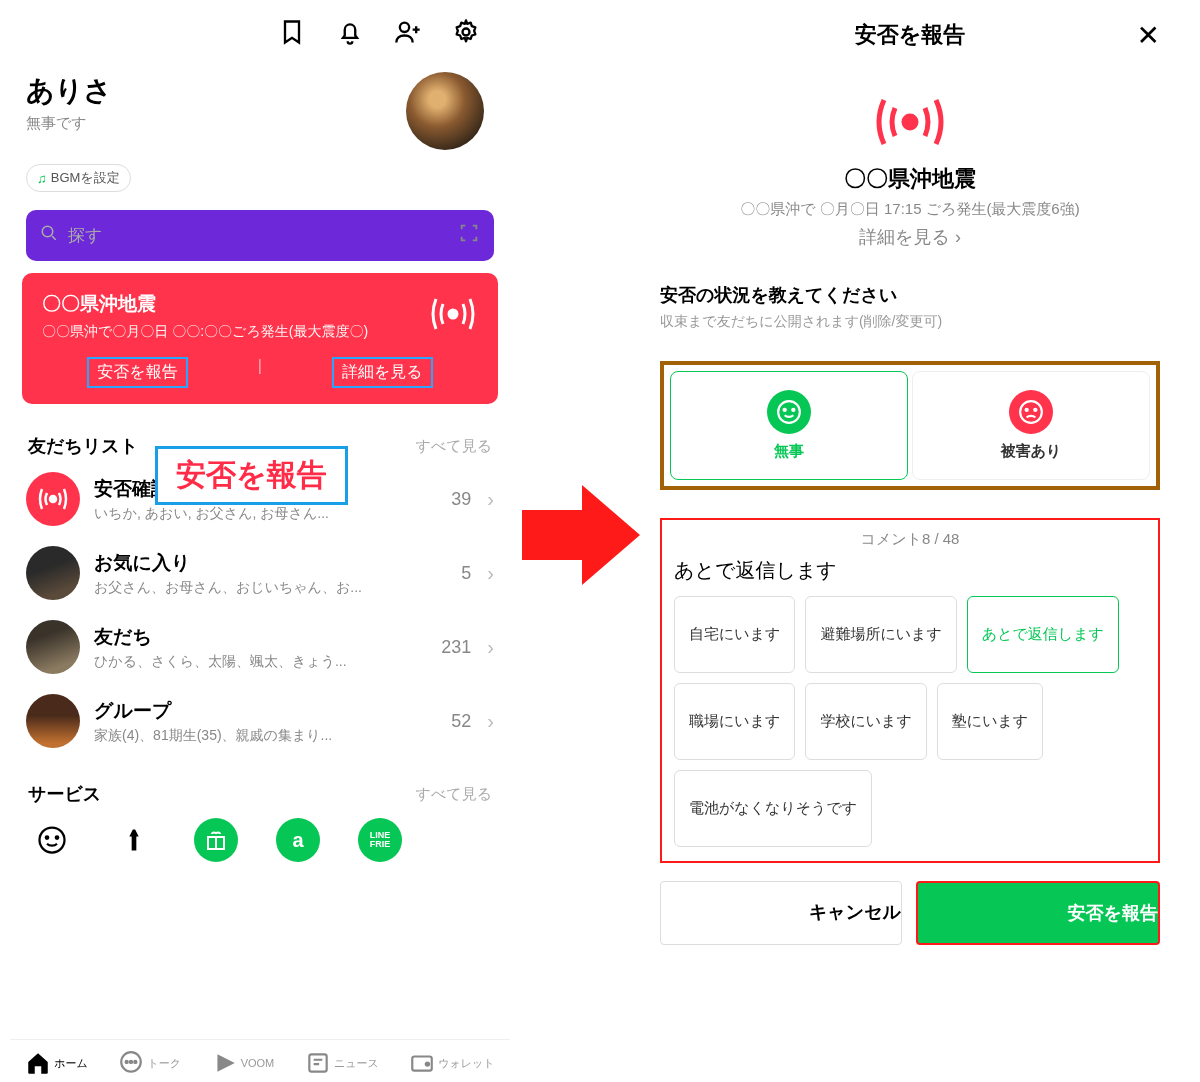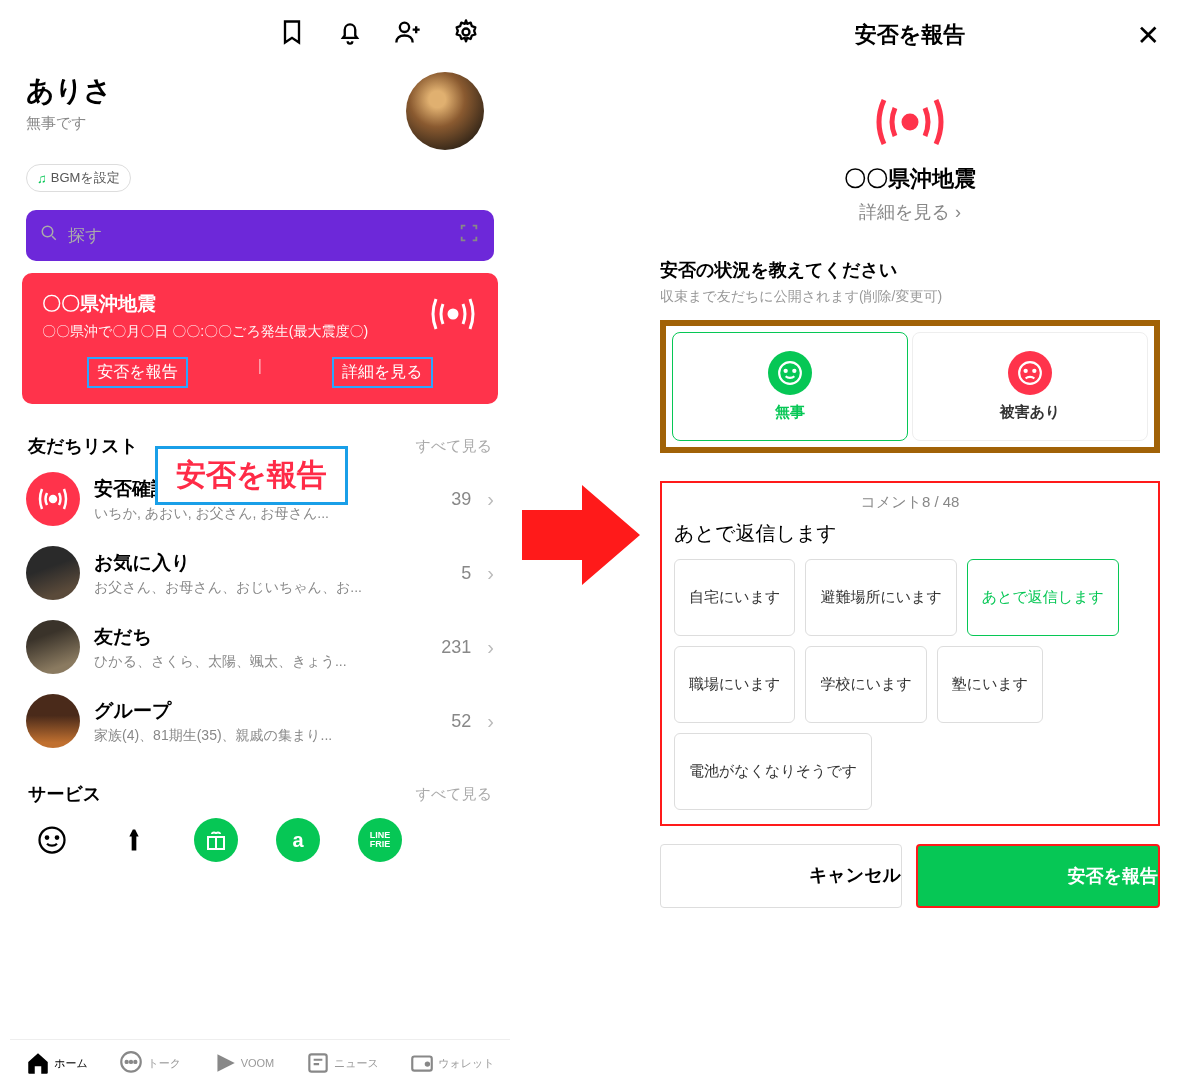--- a/index.html
+++ b/index.html
@@ -69,21 +69,21 @@
 .modal-close{position:absolute;right:20px;font-size:28px;font-weight:300}
 .signal-red{display:flex;justify-content:center;margin:20px 0 10px}
 .signal-red svg{width:80px;height:64px}
 .quake-title{text-align:center;font-size:22px;font-weight:700;margin:6px 0}
 .quake-sub{text-align:center;font-size:15px;color:#888;margin-top:6px}
 .quake-detail{text-align:center;font-size:18px;color:#888;margin-top:6px}
 
 .status-section{padding:34px 20px 0}
 .status-head{font-size:18px;font-weight:700}
 .status-sub{font-size:14px;color:#999;margin-top:6px}
-.status-options{display:flex;gap:0;margin-top:14px;border:6px solid #a16207;padding:4px}
+.status-options{display:flex;gap:0;margin-top:30px;border:4px solid #a16207;padding:4px}
 .opt{flex:1;display:flex;flex-direction:column;align-items:center;gap:8px;padding:18px 0;border:1px solid #eee;border-radius:8px;margin:2px}
 .opt.safe{border:1.5px solid #06c755}
 .opt .face{width:44px;height:44px;border-radius:50%;display:flex;align-items:center;justify-content:center;font-size:24px;color:#fff}
 .opt.safe .face{background:#06c755}
 .opt.danger .face{background:#ff334b}
 .opt-label{font-size:15px;font-weight:600}
 .opt.safe .opt-label{color:#06c755}
 .opt.danger .opt-label{color:#333}
 
 .comment-box{margin:28px 20px 0;border:2px solid #ff1a1a;padding:10px 12px 14px}
@@ -260,20 +260,21 @@
     <div class="signal-red">
         <svg viewBox="0 0 80 64" fill="none" stroke="#ff334b" stroke-width="5">
           <path d="M14 10 Q4 32 14 54"></path>
           <path d="M25 18 Q19 32 25 46"></path>
           <circle cx="40" cy="32" r="6" fill="#ff334b"></circle>
           <path d="M55 18 Q61 32 55 46"></path>
           <path d="M66 10 Q76 32 66 54"></path>
         </svg>
       </div>
     <div class="quake-title">〇〇県沖地震</div>
+    <div class="quake-sub">〇〇県沖で 〇月〇日 17:15 ごろ発生(最大震度6強)</div>
     <div class="quake-detail"><span>詳細を見る</span> ›</div>
 
     <div class="status-section">
       <div class="status-head">安否の状況を教えてください</div>
       <div class="status-sub">収束まで友だちに公開されます(削除/変更可)</div>
       <div class="status-options">
         <div class="opt safe">
           <div class="face">
               <svg width="26" height="26" viewBox="0 0 24 24" fill="none" stroke="#fff" stroke-width="2">
                 <circle cx="12" cy="12" r="10"></circle>

